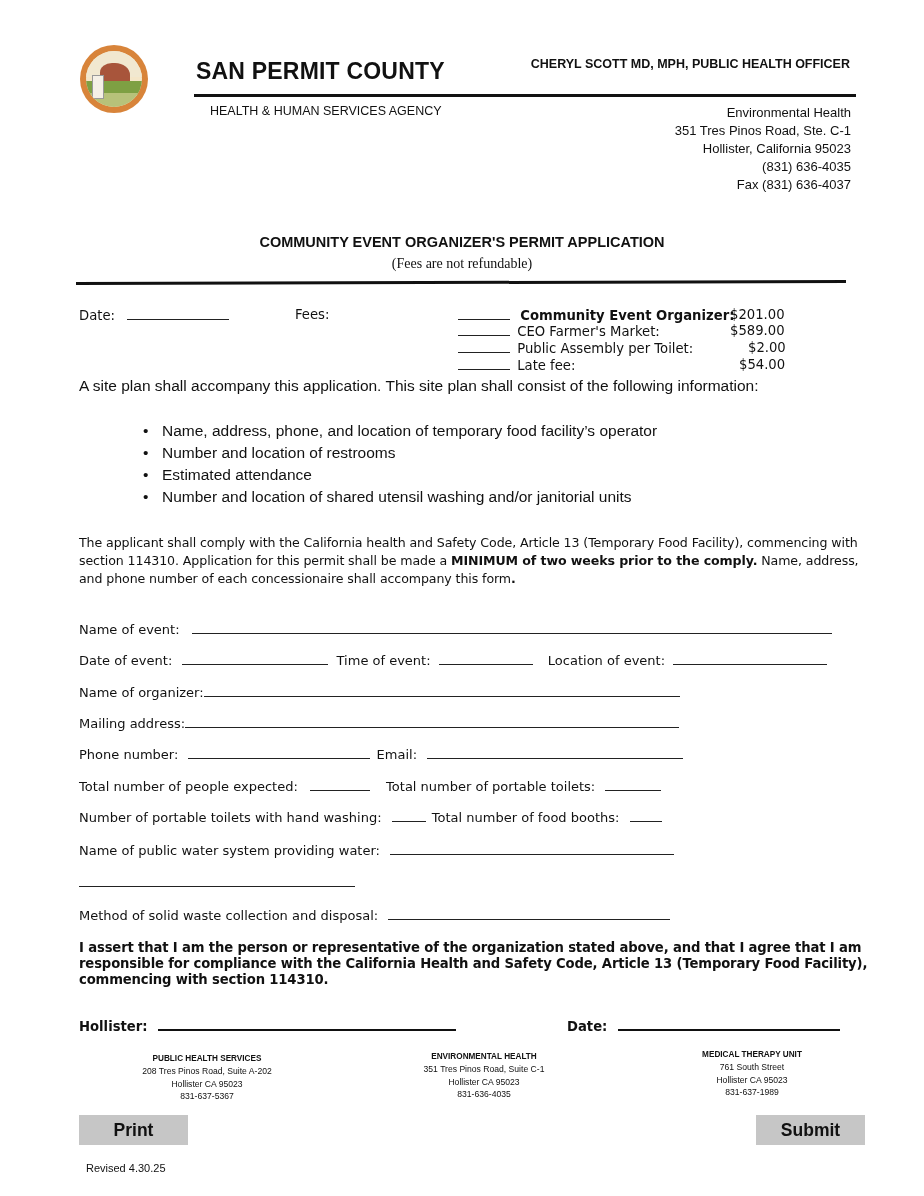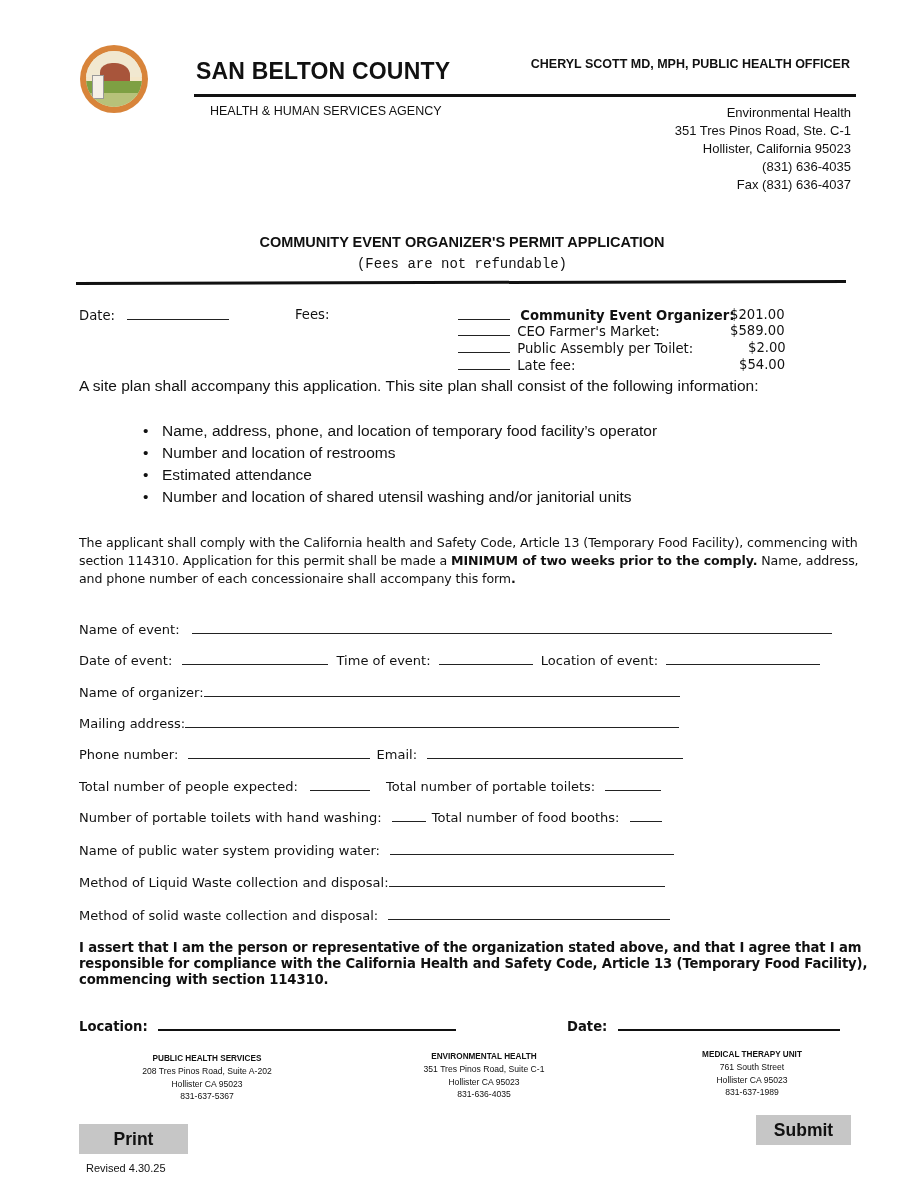--- a/index.html
+++ b/index.html
@@ -15,21 +15,21 @@
   .seal-ground { position:absolute; left:0; top:42px; width:56px; height:14px; background:#b7c27a; }
   .seal-mission { position:absolute; left:6px; top:24px; width:10px; height:22px; background:#f5f0e6; border:1px solid #999; }
 
   .county { left:196px; top:58px; font-size:23px; font-weight:bold; letter-spacing:0.2px; font-family:"Liberation Sans", sans-serif; }
   .agency { left:210px; top:104px; font-size:12.5px; font-family:"Liberation Sans", sans-serif; }
   .rule-top { left:194px; top:94px; width:662px; height:3px; background:#111; }
   .dir { right:74px; top:56px; font-size:12.5px; font-weight:bold; text-align:right; line-height:17px; font-family:"Liberation Sans", sans-serif; }
   .addr { right:73px; top:104px; font-size:13px; text-align:right; line-height:18px; font-family:"Liberation Sans", sans-serif; }
 
   .title { left:0; width:924px; top:234px; text-align:center; font-size:14.5px; font-weight:bold; font-family:"Liberation Sans", sans-serif; }
-  .subtitle { left:0; width:924px; top:256px; text-align:center; font-size:14px; font-family:Liberation Mono, monospace; }
+  .subtitle { left:0; width:924px; top:256px; text-align:center; font-size:14px; font-family:Liberation Serif, serif; }
   .rule-mid { left:76px; top:281px; width:770px; height:3px; background:#111; transform:rotate(-0.15deg); }
 
   .ver13 { font-size:13.2px; font-family:"DejaVu Sans", sans-serif; }
 
   .site { left:79px; top:377px; font-size:15.5px; font-family:"Liberation Sans", sans-serif; }
   .bullets { left:140px; top:420px; font-size:15.5px; line-height:22px; font-family:"Liberation Sans", sans-serif; margin:0; padding:0; list-style:none; }
   .bullets li { position:relative; padding-left:22px; }
   .bullets li::before { content:"•"; position:absolute; left:3px; top:0; }
 
   .para { left:79px; top:534px; width:780px; font-size:12.6px; line-height:18px; font-family:"DejaVu Sans", sans-serif; letter-spacing:-0.1px; }
@@ -53,21 +53,21 @@
 
 <div class="abs seal">
   <div class="seal-inner">
     <div class="seal-sky"></div>
     <div class="seal-rock"></div>
     <div class="seal-hill"></div>
     <div class="seal-ground"></div>
     <div class="seal-mission"></div>
   </div>
 </div>
-<div class="abs county">SAN BELTON COUNTY</div>
+<div class="abs county">SAN PERMIT COUNTY</div>
 <div class="abs rule-top"></div>
 <div class="abs agency">HEALTH &amp; HUMAN SERVICES AGENCY</div>
 <div class="abs dir">
   <div>CHERYL SCOTT MD, MPH, PUBLIC HEALTH OFFICER</div>
 </div>
 <div class="abs addr">
   <div>Environmental Health</div>
   <div>351 Tres Pinos Road, Ste. C-1</div>
   <div>Hollister, California 95023</div>
   <div>(831) 636-4035</div>
@@ -120,21 +120,21 @@
 
 <div class="field-row" style="top:621px;">
   <span>Name of event:</span>
   <span class="blank" style="width:640px; margin-left:8px;"></span>
 </div>
 <div class="field-row" style="top:652px;">
   <span>Date of event:</span>
   <span class="blank" style="width:146px; margin-left:6px;"></span>
   <span style="margin-left:4px;">Time of event:</span>
   <span class="blank" style="width:94px; margin-left:4px;"></span>
-  <span style="margin-left:4px;">Location of event:</span>
+  <span style="margin-left:11px;">Location of event:</span>
   <span class="blank" style="width:154px; margin-left:4px;"></span>
 </div>
 <div class="field-row" style="top:684px;">
   <span>Name of organizer:</span><span class="blank" style="width:476px;"></span>
 </div>
 <div class="field-row" style="top:715px;">
   <span>Mailing address:</span><span class="blank" style="width:494px;"></span>
 </div>
 <div class="field-row" style="top:746px;">
   <span>Phone number:</span>
@@ -152,31 +152,31 @@
   <span>Number of portable toilets with hand washing:</span>
   <span class="blank" style="width:34px; margin-left:6px;"></span>
   <span style="margin-left:2px;">Total number of food booths:</span>
   <span class="blank" style="width:32px; margin-left:6px;"></span>
 </div>
 <div class="field-row" style="top:842px;">
   <span>Name of public water system providing water:</span>
   <span class="blank" style="width:284px; margin-left:6px;"></span>
 </div>
 <div class="field-row" style="top:874px;">
-  <span>Method of Liquid Waste collection and disposal:</span><span class="blank" style="width:276px;"></span>
+  <span class="blank" style="width:276px;"></span>
 </div>
 <div class="field-row" style="top:907px;">
   <span>Method of solid waste collection and disposal:</span>
   <span class="blank" style="width:282px; margin-left:6px;"></span>
 </div>
 
 <div class="abs assert">I assert that I am the person or representative of the organization stated above, and that I agree that I am responsible for compliance with the California Health and Safety Code, Article 13 (Temporary Food Facility), commencing with section 114310.</div>
 
 <div class="abs sig">
-  <span>Location:</span>
+  <span>Hollister:</span>
   <span class="blank-b" style="width:298px; margin-left:6px;"></span>
 </div>
 <div class="abs sig-date">
   <span>Date:</span>
   <span class="blank-b" style="width:222px; margin-left:6px;"></span>
 </div>
 
 <div class="office" style="left:127px; width:160px; top:1053px;">
   <div class="oh">PUBLIC HEALTH SERVICES</div>
   <div>208 Tres Pinos Road, Suite A-202</div>
@@ -189,16 +189,16 @@
   <div>Hollister CA 95023</div>
   <div>831-636-4035</div>
 </div>
 <div class="office" style="left:672px; width:160px; top:1049px;">
   <div class="oh">MEDICAL THERAPY UNIT</div>
   <div>761 South Street</div>
   <div>Hollister CA 95023</div>
   <div>831-637-1989</div>
 </div>
 
-<button class="btn" style="left:79px; top:1115px; width:109px; height:30px;margin-top:9px;">Print</button>
-<button class="btn" style="left:756px; top:1115px; width:95px; height:30px;">Submit</button>
+<button class="btn" style="left:79px; top:1115px; width:109px; height:30px;">Print</button>
+<button class="btn" style="left:756px; top:1115px; width:109px; height:30px;">Submit</button>
 
 <div class="abs revised">Revised 4.30.25</div>
 
 </body></html>

